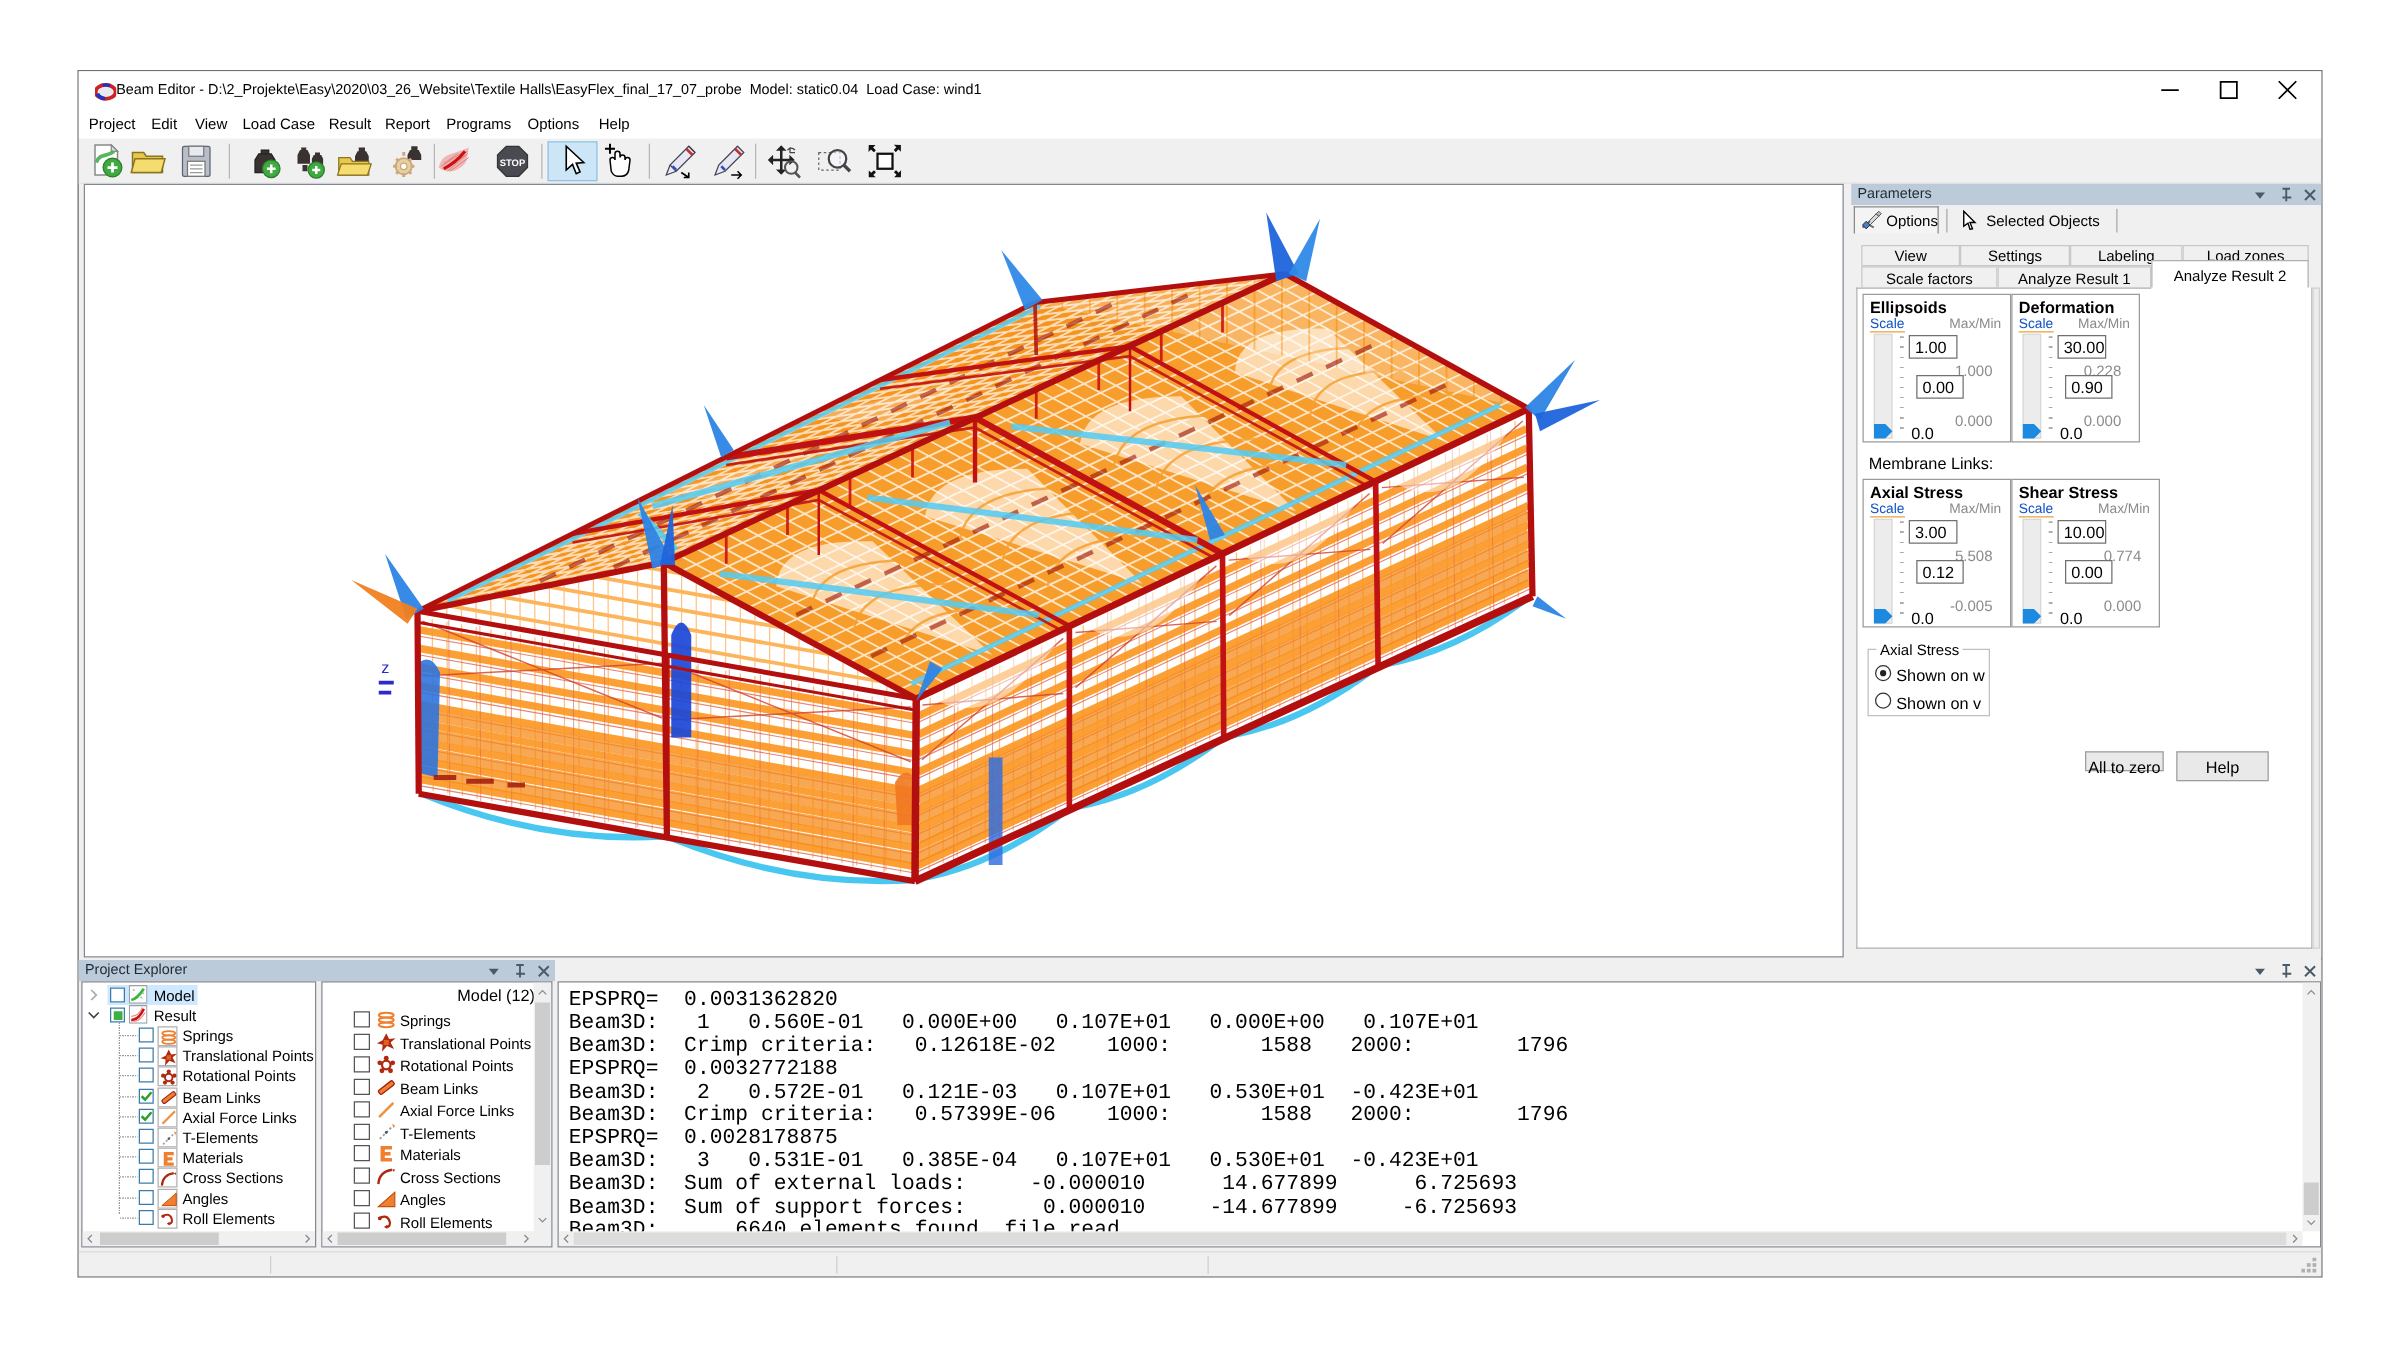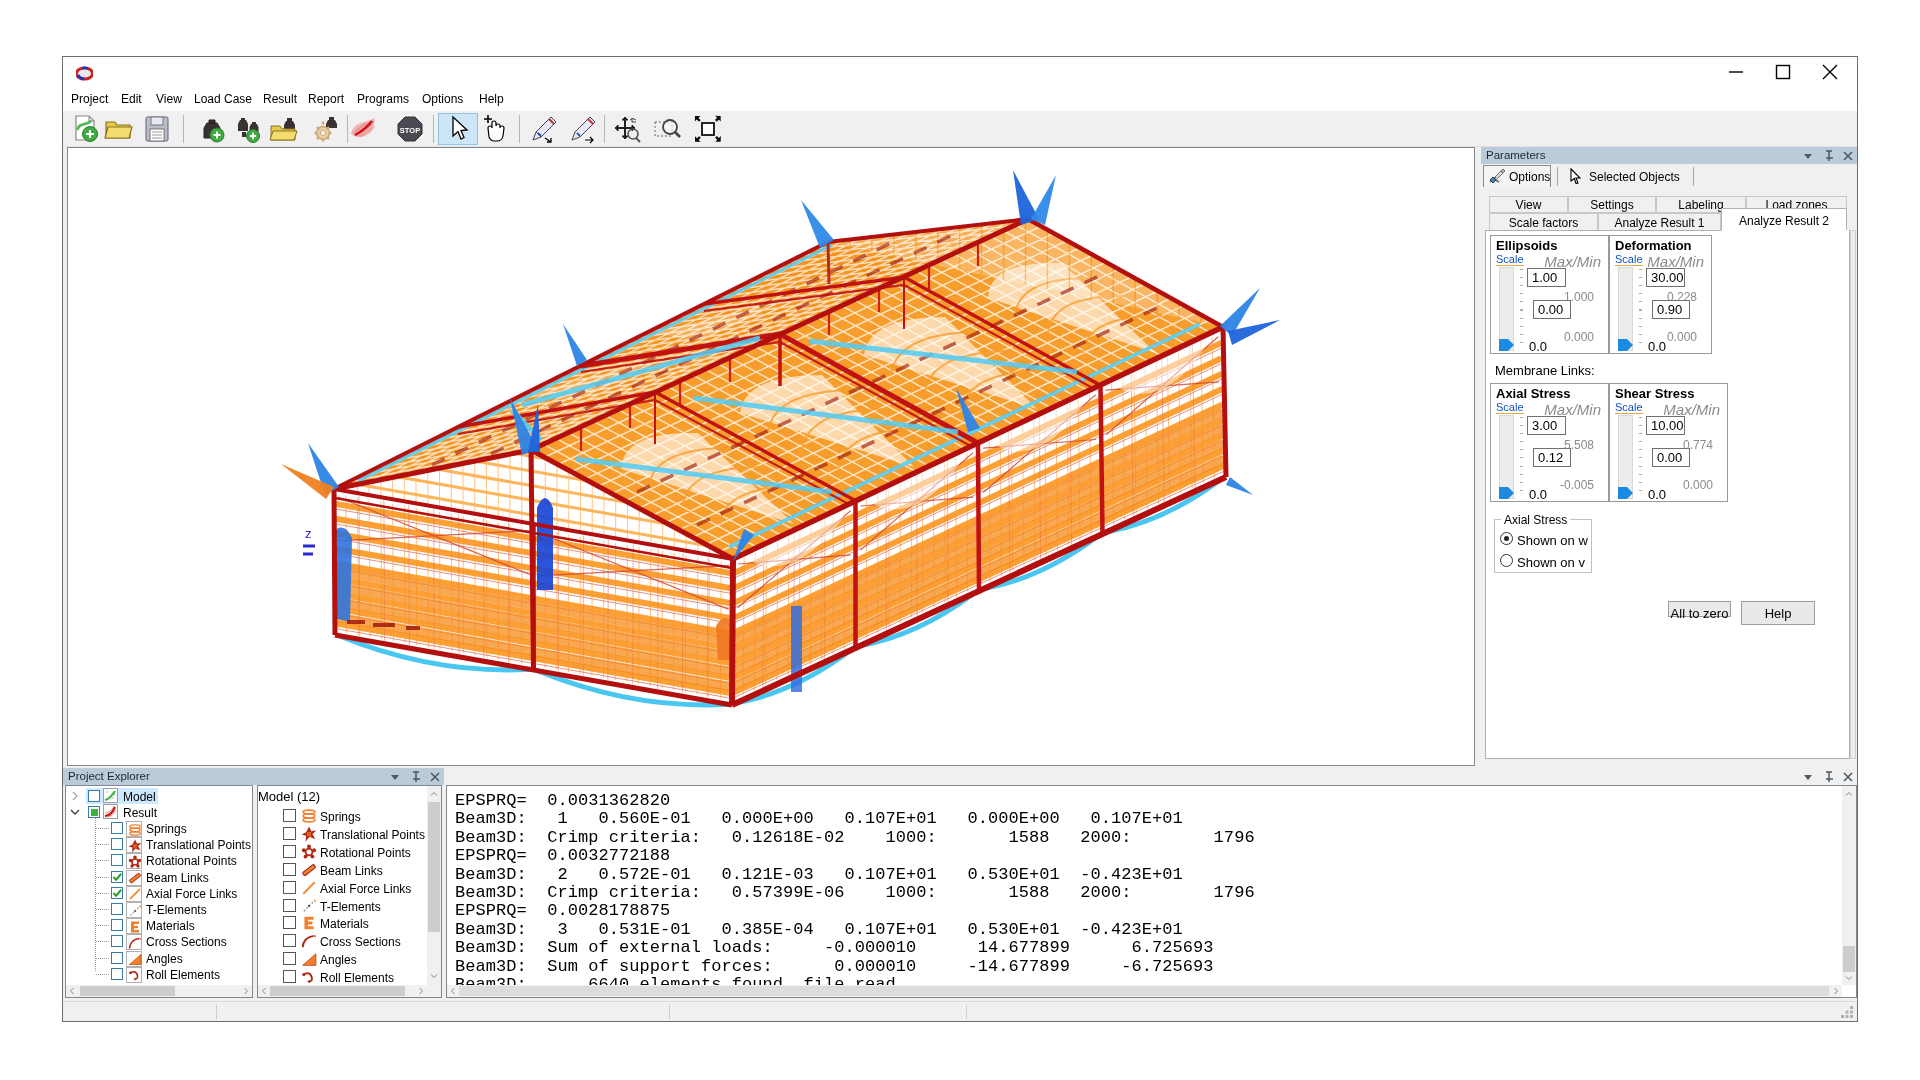--- a/index.html
+++ b/index.html
@@ -21,21 +21,21 @@
 .tab1 { position:absolute; top:49px; height:17px; background:#f0f0f0; border:1px solid #c8c8c8; font-size:12px; text-align:center; padding-top:1px; }
 .tab2 { position:absolute; top:66px; height:18px; background:#f0f0f0; border:1px solid #c8c8c8; font-size:12px; text-align:center; padding-top:2px; }
 .tabA { position:absolute; top:61px; height:23px; background:#ffffff; border:1px solid #b0b0b0; border-bottom:none; font-size:12px; text-align:center; padding-top:5px; }
 #pexp { position:absolute; left:0px; top:711px; width:381px; height:233px; background:#f0f0f0;padding-left:20px; }
 #console { position:absolute; left:381px; top:711px; width:1413px; height:233px; background:#f0f0f0; }
 #statusbar { position:absolute; left:0; top:944px; width:100%; height:20px; background:#f0f0f0; border-top:1px solid #dadada; }
 .ssep { position:absolute; top:3px; width:1px; height:14px; background:#cdcdcd; }
 .gbox { position:absolute; background:#fff; border:1px solid #9a9a9a; }
 .gtitle { position:absolute; left:5px; top:2px; font-weight:bold; font-size:13px; }
 .scale-lbl { position:absolute; left:5px; top:17px; font-size:11px; color:#0f52c8; border-bottom:1px solid #e8a33d; }
-.maxmin { position:absolute; right:7px; top:17px; font-size:15px; color:#8b8b8b;font-style:italic; }
+.maxmin { position:absolute; right:7px; top:17px; font-size:11px; color:#8b8b8b; }
 .slider { position:absolute; left:8px; top:31px; width:15px; height:84px; background:#ececec; border:1px solid #d8d8d8; }
 .sthumb { position:absolute; left:-1px; bottom:-1px; width:15px; height:12px; background:#1c8ae0; clip-path:polygon(0 0,60% 0,100% 50%,60% 100%,0 100%); }
 .ticks { position:absolute; left:29px; top:33px; width:3px; height:81px; background-image:repeating-linear-gradient(to bottom,#ababab 0 1px,transparent 1px 8.1px); }
 .inp { position:absolute; background:#fff; border:1px solid #707070; font-size:13px; padding-top:1px; padding-left:4px; height:19px; }
 .gval { position:absolute; font-size:12px; color:#8b8b8b; text-align:right; }
 .zz { position:absolute; font-size:13px; }
 .btn { position:absolute; background:#e9e9e9; border:1px solid #9d9d9d; font-size:13px; text-align:center; padding-top:4px; }
 .mono { font-family:"Liberation Mono",monospace; }
 .cb { position:absolute; width:12px; height:12px; background:#fff; border:1px solid #3a7ca8; }
 .cb14 { position:absolute; width:13px; height:13px; background:#fff; border:1px solid #555; }
@@ -110,20 +110,21 @@
       </g>
 </defs>
   </svg>
 <div id="win">
   <div id="titlebar">
     <svg class="abs" style="left:13px;top:8px" width="17" height="17" viewBox="0 0 17 17">
         <ellipse cx="8.5" cy="8.5" rx="8" ry="5.6" fill="#e8e8f0" stroke="#cc2222" stroke-width="3"></ellipse>
         <path d="M2 10 A8 5.6 0 0 0 8 14" stroke="#2233bb" stroke-width="3" fill="none"></path>
         <path d="M12 3.4 A8 5.6 0 0 0 6 3.2" stroke="#2233bb" stroke-width="2.5" fill="none"></path>
       </svg>
+    <div id="titletext">Beam Editor - D:\2_Projekte\Easy\2020\03_26_Website\Textile Halls\EasyFlex_final_17_07_probe  Model: static0.04  Load Case: wind1</div>
     <div class="winbtn" style="left:1650px;"><svg width="46" height="31">
           <line x1="16" y1="15" x2="30" y2="15" stroke="#000" stroke-width="1.4"></line>
         </svg></div>
     <div class="winbtn" style="left:1697px;"><svg width="46" height="31">
           <rect x="16.5" y="8.5" width="13" height="13" fill="none" stroke="#000" stroke-width="1.4"></rect>
         </svg></div>
     <div class="winbtn" style="left:1744px;"><svg width="46" height="31">
           <path d="M16 8 L30 22 M30 8 L16 22" stroke="#000" stroke-width="1.4"></path>
         </svg></div>
   </div>
@@ -597,21 +598,21 @@
           <svg class="abs" style="left:2px;top:2px" width="8" height="8">
             <path d="M5.5 1 L2.5 4 L5.5 7" stroke="#888" fill="none"></path>
           </svg>
           <svg class="abs" style="left:176px;top:2px" width="8" height="8">
             <path d="M2.5 1 L5.5 4 L2.5 7" stroke="#888" fill="none"></path>
           </svg>
           <div class="abs" style="left:14px;top:1px;width:95px;height:10px;background:#cdcdcd"></div>
         </div>
       </div>
       <div class="abs" style="left:194px;top:17px;width:185px;height:213px;background:#fff;border:1px solid #828790;overflow:hidden">
-        <div class="abs" style="left:0;top:3px;width:170px;text-align:left;font-size:13px">Model (12)</div>
+        <div class="abs" style="left:0;top:3px;width:170px;text-align:right;font-size:13px">Model (12)</div>
         <div class="cb14" style="left:25px;top:23px"></div>
         <svg class="abs" style="left:43px;top:22px" width="16" height="16" viewBox="0 0 14 14">
           <use href="#ic-spring"></use>
         </svg>
         <div class="abs" style="left:62px;top:24px;font-size:12px">Springs</div>
         <div class="cb14" style="left:25px;top:40.9px"></div>
         <svg class="abs" style="left:43px;top:39.9px" width="16" height="16" viewBox="0 0 14 14">
           <use href="#ic-transl"></use>
         </svg>
         <div class="abs" style="left:62px;top:41.9px;font-size:12px">Translational Points</div>

